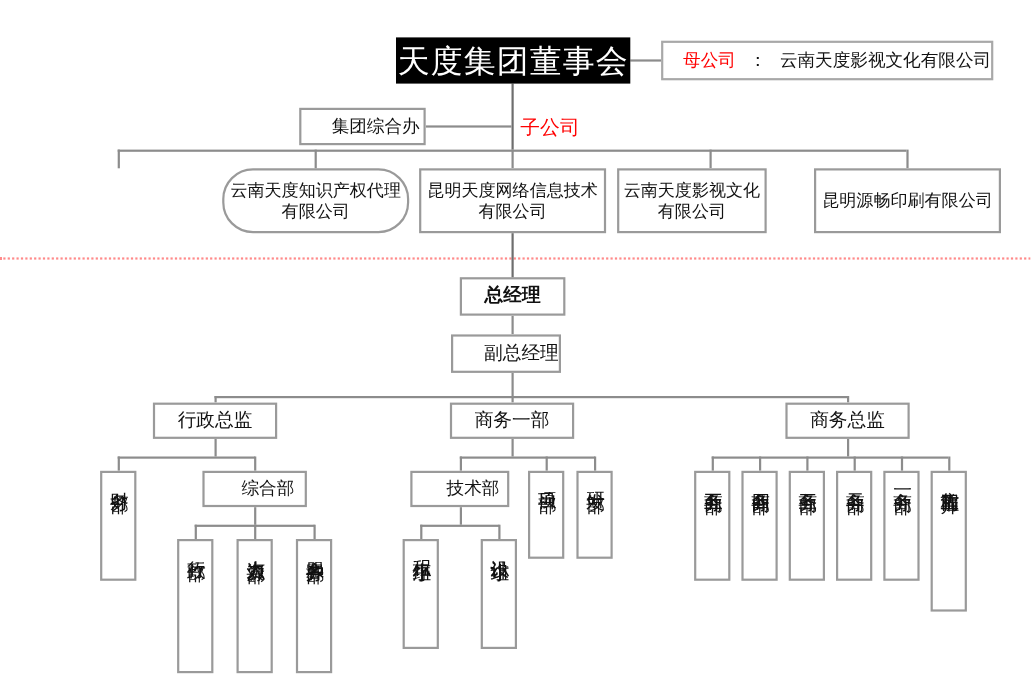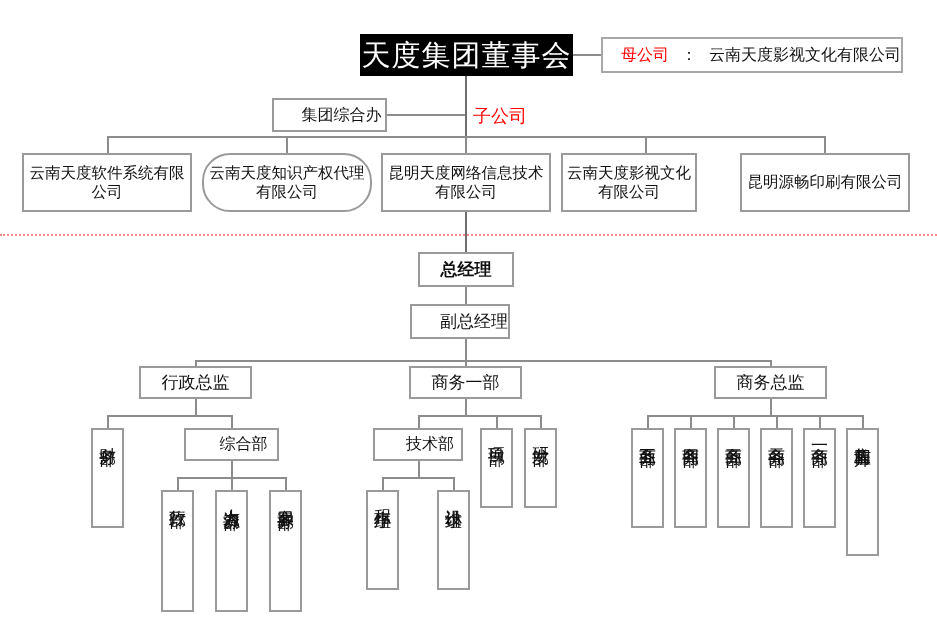--- a/index.html
+++ b/index.html
@@ -137,23 +137,20 @@
   <div class="anno-text" style="left:473px; top:104px;">子公司</div>
 
   <div class="ln h" style="left:107px; top:136px; width:717px;"></div>
 
   <div class="ln v" style="left:107px; top:136px; height:17px;"></div>
   <div class="ln v" style="left:286px; top:136px; height:17px;"></div>
   <div class="ln v" style="left:465px; top:136px; height:17px;"></div>
   <div class="ln v" style="left:645px; top:136px; height:17px;"></div>
   <div class="ln v" style="left:824px; top:136px; height:17px;"></div>
 
-  <div class="node sub" style="left:22px; top:153px; width:170px; height:59px;">
-    <span>云南天度软件系统有限公司</span>
-  </div>
   <div class="node sub" style="left:202px; top:153px; width:170px; height:59px;border-radius:28px;">
     <span>云南天度知识产权代理有限公司</span>
   </div>
   <div class="node sub" style="left:381px; top:153px; width:170px; height:59px;">
     <span>昆明天度网络信息技术有限公司</span>
   </div>
   <div class="node sub" style="left:561px; top:153px; width:136px; height:59px;justify-content:flex-end;">
     <span>云南天度影视文化有限公司</span>
   </div>
   <div class="node sub" style="left:740px; top:153px; width:170px; height:59px;">

